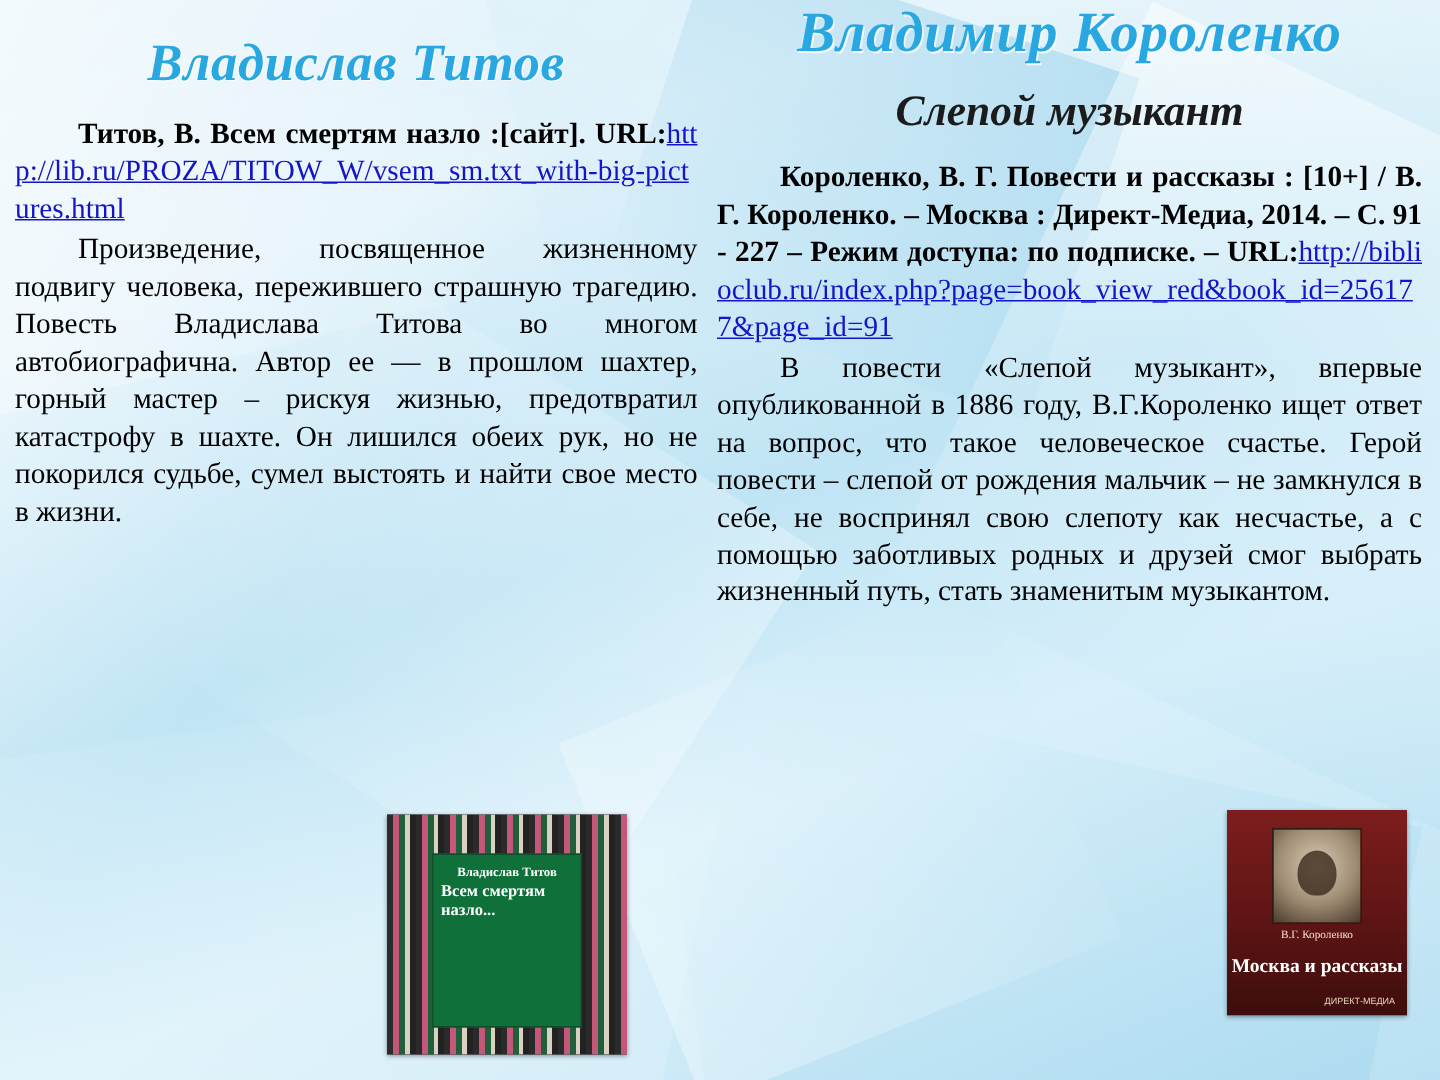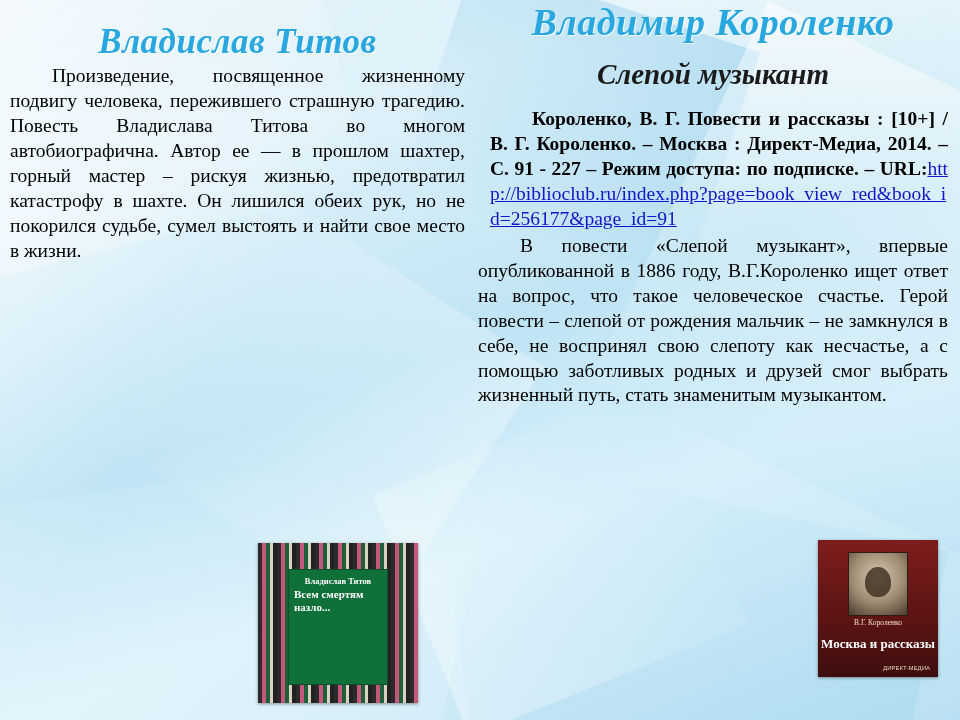--- a/index.html
+++ b/index.html
@@ -92,21 +92,21 @@
   .bold { font-weight: bold; }
   .link {
     color: #1414c8;
     text-decoration: underline;
     word-break: break-all;
   }
   .p-biblio { margin-top: 14px; }
   .p-annot { margin-top: 2px; }
 
   .col-left .p-biblio { margin-top: 16px; }
-  .col-right .p-biblio { margin-top: 16px; margin-left: 12px; }
+  .col-right .p-biblio { margin-top: 16px; }
 
   
   .cover1 {
     position: absolute;
     left: 258px;
     top: 543px;
     width: 160px;
     height: 160px;
     background: #1d1d1d;
     box-shadow: 0 1px 3px rgba(0,0,0,0.4);
@@ -220,20 +220,21 @@
   <div class="shard s2"></div>
   <div class="shard s3"></div>
   <div class="shard s4"></div>
   <div class="shard s5"></div>
   <div class="shard s6"></div>
   <div class="shard s7"></div>
 
   <div class="col col-left">
     <div class="author author-left">Владислав Титов</div>
 
+    <p class="body-text para p-biblio"><span class="bold">Титов, В. Всем смертям назло :[сайт].                  URL:</span><a class="link" href="#">http://lib.ru/PROZA/TITOW_W/vsem_sm.txt_with-big-pictures.html</a></p>
 
     <p class="body-text para p-annot">Произведение, посвященное жизненному подвигу человека, пережившего страшную трагедию. Повесть Владислава Титова во многом автобиографична. Автор ее — в прошлом шахтер, горный мастер – рискуя жизнью, предотвратил катастрофу в шахте. Он лишился обеих рук, но не покорился судьбе, сумел выстоять и найти свое место в жизни.</p>
   </div>
 
   <div class="col col-right">
     <div class="author author-right">Владимир Короленко</div>
     <div class="book-title title-right">Слепой музыкант</div>
 
     <p class="body-text para p-biblio"><span class="bold">Короленко, В. Г. Повести и рассказы : [10+] / В. Г. Короленко. – Москва : Директ-Медиа, 2014. – С. 91 - 227  – Режим доступа: по подписке.                          – URL:</span><a class="link" href="#">http://biblioclub.ru/index.php?page=book_view_red&amp;book_id=256177&amp;page_id=91</a></p>
 

